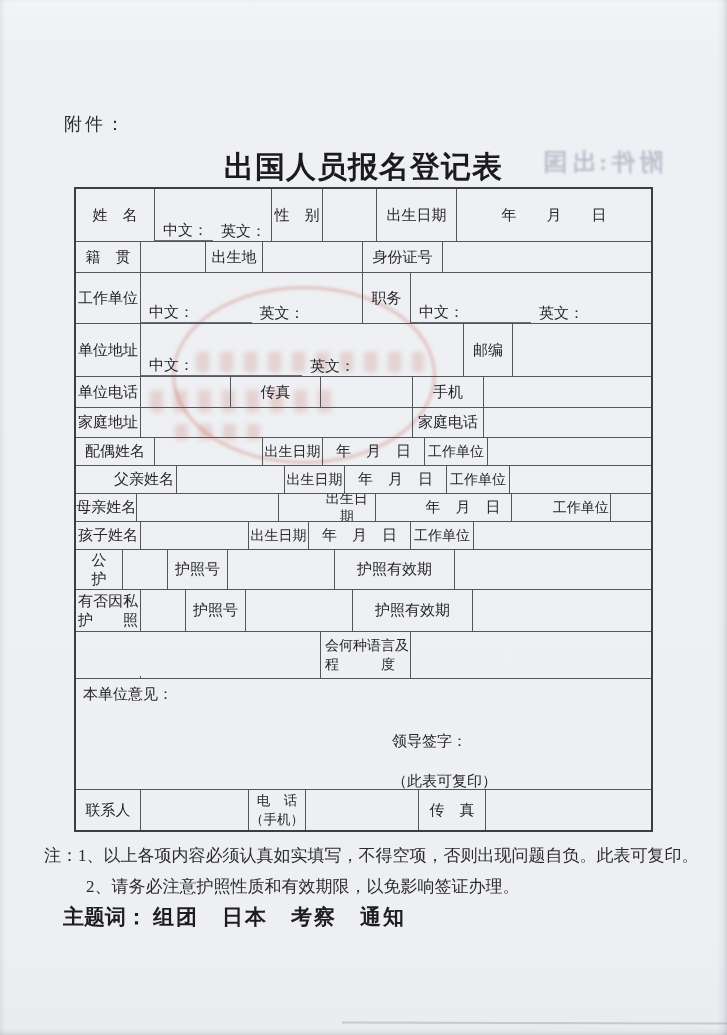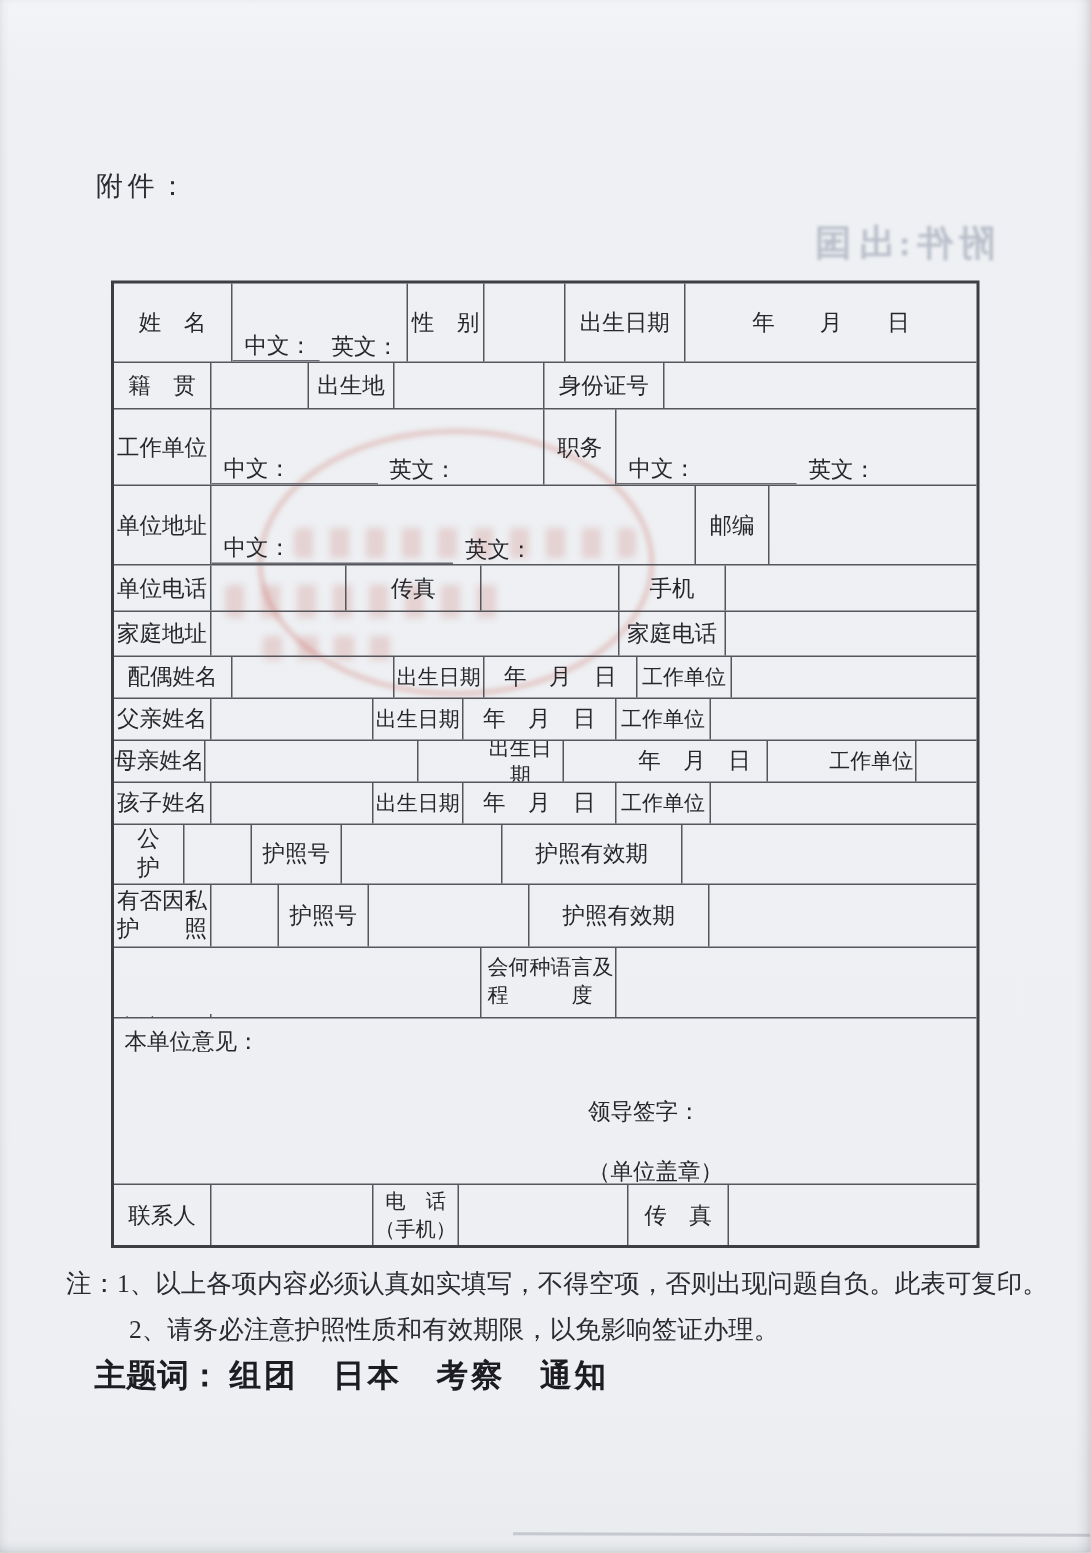--- a/index.html
+++ b/index.html
@@ -54,20 +54,21 @@
   .page-edge-line{position:absolute;right:0;bottom:11px;width:385px;height:2px;
     background:rgba(115,120,132,.30);transform:rotate(.15deg);}
 </style>
 </head>
 <body>
 
 <div class="page">
 
   <div class="attachment">附件：</div>
   <div class="bleed-title">附件:出国</div>
+  <h1 class="title">出国人员报名登记表</h1>
 
   <div class="seal"></div>
   <div class="smudge sm1"></div>
   <div class="smudge sm2"></div>
   <div class="smudge sm3"></div>
 
   <div class="form-table">
 
     <div class="row" style="height:53px;">
       <div class="cell lbl" style="width:79px;">姓　名</div>
@@ -130,21 +131,21 @@
     </div>
 
     <div class="row" style="height:28px;">
       <div class="cell lbl" style="width:79px;">配偶姓名</div>
       <div class="cell" style="width:108px;"></div>
       <div class="cell lbl" style="width:60px;font-size:14px;">出生日期</div>
       <div class="cell" style="width:102px;">年　月　日</div>
       <div class="cell lbl" style="width:63px;font-size:14px;">工作单位</div>
       <div class="cell" style="flex:1;"></div>
     </div>
-    <div class="row" style="height:28px;">
+    <div class="row" style="height:28px;padding-left:36px;">
       <div class="cell lbl" style="width:65px;">父亲姓名</div>
       <div class="cell" style="width:108px;"></div>
       <div class="cell lbl" style="width:60px;font-size:14px;">出生日期</div>
       <div class="cell" style="width:102px;">年　月　日</div>
       <div class="cell lbl" style="width:63px;font-size:14px;">工作单位</div>
       <div class="cell" style="flex:1;"></div>
     </div>
     <div class="row" style="height:28px;gap:40px;">
       <div class="cell lbl" style="width:65px;">母亲姓名</div>
       <div class="cell" style="width:108px;"></div>
@@ -195,21 +196,21 @@
         <span>会何种语言及</span>
         <span>程　　　度</span>
       </div>
       <div class="cell" style="flex:1;"></div>
     </div>
 
     <div class="row" style="height:111px;">
       <div class="cell opinion" style="flex:1;">
         <span class="op-label">本单位意见：</span>
         <span class="op-sign">领导签字：</span>
-        <span class="op-seal">（单位盖章）</span>
+        <span class="op-seal">（此表可复印）</span>
       </div>
     </div>
 
     <div class="row" style="height:40px;">
       <div class="cell lbl" style="width:65px;">联系人</div>
       <div class="cell" style="width:108px;"></div>
       <div class="cell lbl two-line" style="width:57px;font-size:13.5px;">
         <span>电　话</span>
         <span>（手机）</span>
       </div>

